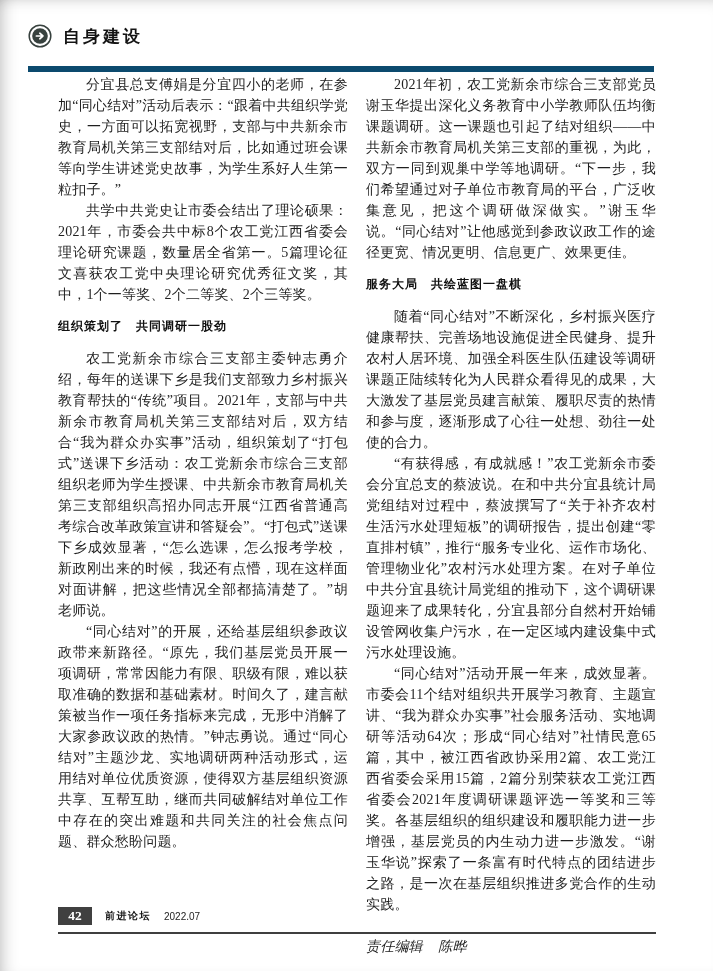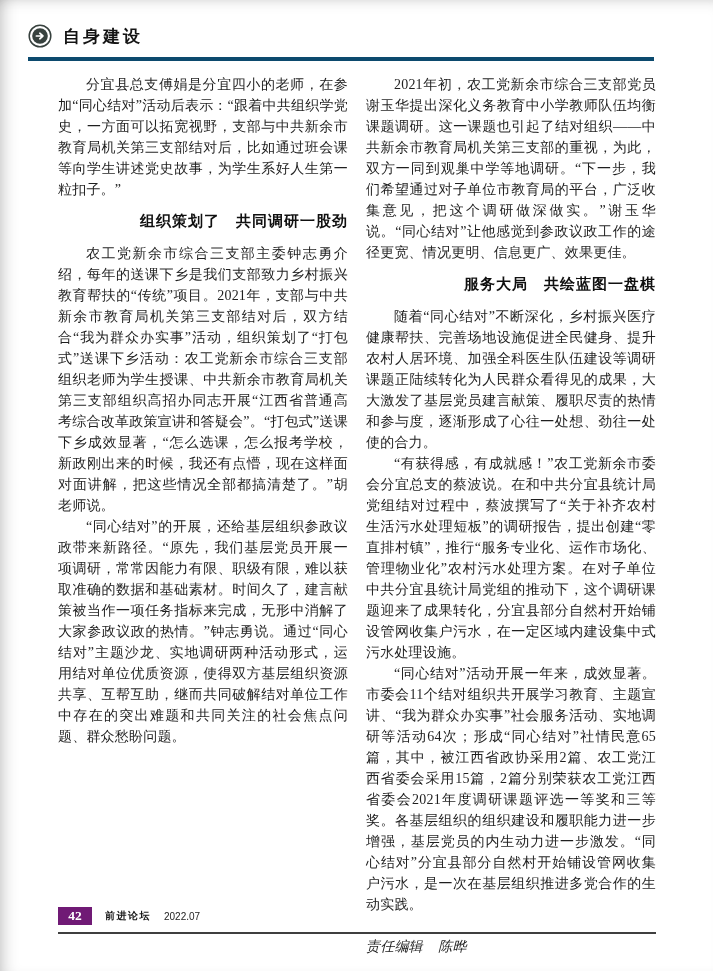--- a/index.html
+++ b/index.html
@@ -3,38 +3,38 @@
 <meta charset="utf-8">
 <style>
   html,body{margin:0;padding:0;}
   body{background:#d8d8d6;font-family:"Liberation Serif","DejaVu Serif",serif;}
   .page{
     position:relative;width:713px;height:971px;background:#ffffff;overflow:hidden;
     box-shadow:inset 14px 0 18px -14px rgba(0,0,0,.30), inset 0 12px 16px -14px rgba(0,0,0,.22);
   }
   
   .hdr{position:absolute;left:28px;top:24px;width:626px;display:flex;align-items:center;gap:11px;
-       padding-bottom:9px;border-bottom:4px solid #0c4a6e;}
+       padding-bottom:18px;border-bottom:6px solid #0c4a6e;}
   .hdr-icon{display:inline-flex;width:24px;height:24px;}
   .hdr-label{font-family:"Liberation Sans","DejaVu Sans",sans-serif;font-weight:bold;
              font-size:17px;color:#141414;letter-spacing:3px;}
   
   .cols{position:absolute;left:58px;top:74px;width:598px;display:flex;gap:18px;}
   .col{width:290px;}
   .col p{margin:0;font-size:14px;line-height:21px;color:#1f1f1f;text-align:justify;
          text-justify:inter-ideograph;text-indent:2em;letter-spacing:.2px;}
-  .col h2{margin:11px 0 11px;font-size:15px;line-height:21px;font-weight:bold;text-align:right;
+  .col h2{margin:11px 0 11px;font-size:12px;line-height:21px;font-weight:bold;text-align:left;
           color:#101010;letter-spacing:1px;}
   .editor{margin-top:21px !important;text-align:center;text-indent:0 !important;
           font-style:italic;font-size:14.5px;letter-spacing:1.5px;}
   .editor .gap{display:inline-block;width:1.1em;}
   
   .ftr{position:absolute;left:58px;top:907px;width:598px;display:flex;align-items:center;gap:13px;
        padding-bottom:7px;border-bottom:2px solid #3f3f3f;}
-  .pagenum{background:#701a75;color:#ffffff;font-weight:bold;font-size:13.5px;line-height:18px;
+  .pagenum{background:#404040;color:#ffffff;font-weight:bold;font-size:13.5px;line-height:18px;
            padding:0 10px;min-width:14px;text-align:center;}
   .journal{font-family:"Liberation Sans","DejaVu Sans",sans-serif;font-weight:bold;font-size:10px;
            color:#161616;letter-spacing:1.5px;}
   .issue{font-family:"Liberation Sans","DejaVu Sans",sans-serif;font-size:10px;color:#222222;}
 </style>
 </head>
 <body>
 
 <div class="page">
 
@@ -45,31 +45,32 @@
         <circle cx="12" cy="12" r="7.8" fill="#37413e"></circle>
         <path d="M8.4 12 H14.6 M11.8 9.2 L14.9 12 L11.8 14.8" fill="none" stroke="#ffffff" stroke-width="1.7" stroke-linecap="round" stroke-linejoin="round"></path>
       </svg>
     </span>
     <span class="hdr-label">自身建设</span>
   </header>
 
   <main class="cols">
     <section class="col">
       <p>分宜县总支傅娟是分宜四小的老师，在参加“同心结对”活动后表示：“跟着中共组织学党史，一方面可以拓宽视野，支部与中共新余市教育局机关第三支部结对后，比如通过班会课等向学生讲述党史故事，为学生系好人生第一粒扣子。”</p>
+      <p>共学中共党史让市委会结出了理论硕果：2021年，市委会共中标8个农工党江西省委会理论研究课题，数量居全省第一。5篇理论征文喜获农工党中央理论研究优秀征文奖，其中，1个一等奖、2个二等奖、2个三等奖。</p>
       <h2>组织策划了　共同调研一股劲</h2>
       <p>农工党新余市综合三支部主委钟志勇介绍，每年的送课下乡是我们支部致力乡村振兴教育帮扶的“传统”项目。2021年，支部与中共新余市教育局机关第三支部结对后，双方结合“我为群众办实事”活动，组织策划了“打包式”送课下乡活动：农工党新余市综合三支部组织老师为学生授课、中共新余市教育局机关第三支部组织高招办同志开展“江西省普通高考综合改革政策宣讲和答疑会”。“打包式”送课下乡成效显著，“怎么选课，怎么报考学校，新政刚出来的时候，我还有点懵，现在这样面对面讲解，把这些情况全部都搞清楚了。”胡老师说。</p>
       <p>“同心结对”的开展，还给基层组织参政议政带来新路径。“原先，我们基层党员开展一项调研，常常因能力有限、职级有限，难以获取准确的数据和基础素材。时间久了，建言献策被当作一项任务指标来完成，无形中消解了大家参政议政的热情。”钟志勇说。通过“同心结对”主题沙龙、实地调研两种活动形式，运用结对单位优质资源，使得双方基层组织资源共享、互帮互助，继而共同破解结对单位工作中存在的突出难题和共同关注的社会焦点问题、群众愁盼问题。</p>
     </section>
 
     <section class="col">
       <p>2021年初，农工党新余市综合三支部党员谢玉华提出深化义务教育中小学教师队伍均衡课题调研。这一课题也引起了结对组织——中共新余市教育局机关第三支部的重视，为此，双方一同到观巢中学等地调研。“下一步，我们希望通过对子单位市教育局的平台，广泛收集意见，把这个调研做深做实。”谢玉华说。“同心结对”让他感觉到参政议政工作的途径更宽、情况更明、信息更广、效果更佳。</p>
       <h2>服务大局　共绘蓝图一盘棋</h2>
       <p>随着“同心结对”不断深化，乡村振兴医疗健康帮扶、完善场地设施促进全民健身、提升农村人居环境、加强全科医生队伍建设等调研课题正陆续转化为人民群众看得见的成果，大大激发了基层党员建言献策、履职尽责的热情和参与度，逐渐形成了心往一处想、劲往一处使的合力。</p>
       <p>“有获得感，有成就感！”农工党新余市委会分宜总支的蔡波说。在和中共分宜县统计局党组结对过程中，蔡波撰写了“关于补齐农村生活污水处理短板”的调研报告，提出创建“零直排村镇”，推行“服务专业化、运作市场化、管理物业化”农村污水处理方案。在对子单位中共分宜县统计局党组的推动下，这个调研课题迎来了成果转化，分宜县部分自然村开始铺设管网收集户污水，在一定区域内建设集中式污水处理设施。</p>
-      <p>“同心结对”活动开展一年来，成效显著。市委会11个结对组织共开展学习教育、主题宣讲、“我为群众办实事”社会服务活动、实地调研等活动64次；形成“同心结对”社情民意65篇，其中，被江西省政协采用2篇、农工党江西省委会采用15篇，2篇分别荣获农工党江西省委会2021年度调研课题评选一等奖和三等奖。各基层组织的组织建设和履职能力进一步增强，基层党员的内生动力进一步激发。“同心结对”分宜县部分自然村开始铺设管网收集户污水，是一次在基层组织推进多党合作的生动实践。</p>
+      <p>“同心结对”活动开展一年来，成效显著。市委会11个结对组织共开展学习教育、主题宣讲、“我为群众办实事”社会服务活动、实地调研等活动64次；形成“同心结对”社情民意65篇，其中，被江西省政协采用2篇、农工党江西省委会采用15篇，2篇分别荣获农工党江西省委会2021年度调研课题评选一等奖和三等奖。各基层组织的组织建设和履职能力进一步增强，基层党员的内生动力进一步激发。“谢玉华说”探索了一条富有时代特点的团结进步之路，是一次在基层组织推进多党合作的生动实践。</p>
       <p class="editor">
         <span>责任编辑</span><span class="gap"></span><span>陈晔</span>
       </p>
     </section>
   </main>
 
   <footer class="ftr">
     <span class="pagenum">42</span>
     <span class="journal">前进论坛</span>
     <span class="issue">2022.07</span>

